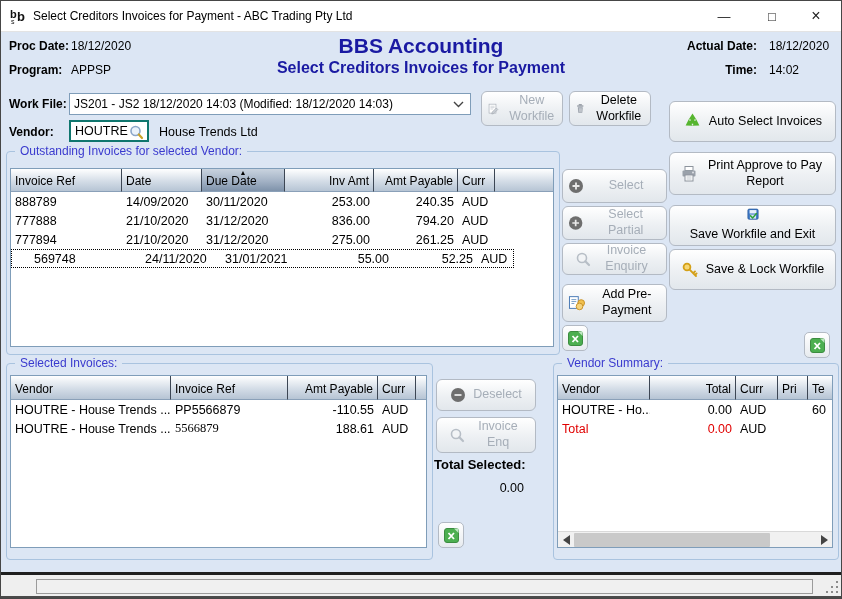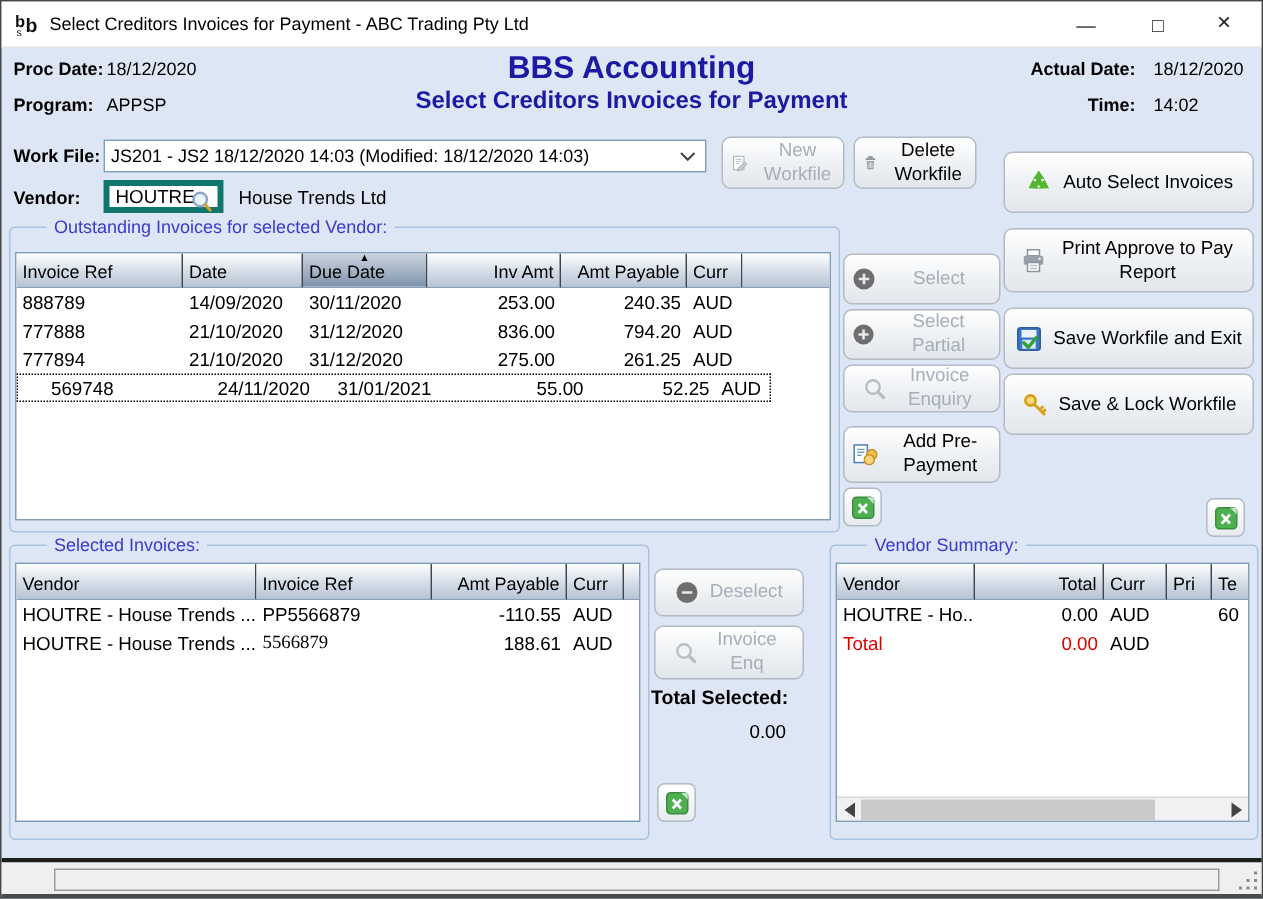--- a/index.html
+++ b/index.html
@@ -16,26 +16,26 @@
   .wctrl.cls{right:8px;font-size:16px;}
   
   .lbl{position:absolute;font-size:12px;font-weight:bold;color:#000;white-space:nowrap;}
   .val{position:absolute;font-size:12px;color:#000;white-space:nowrap;}
   .apptitle{position:absolute;left:0;right:0;top:33px;text-align:center;font-size:21px;font-weight:bold;color:#1a1aa2;}
   .screentitle{position:absolute;left:0;right:0;top:58px;text-align:center;font-size:16px;font-weight:bold;color:#1a1aa2;}
   
   .dropdown{position:absolute;left:68px;top:92px;width:402px;height:22px;background:#fff;border:1px solid #7f9db9;
     box-sizing:border-box;font-size:12px;display:flex;align-items:center;padding-left:4px;white-space:nowrap;overflow:hidden;}
   .dropdown .chev{position:absolute;right:6px;top:7px;}
-  .vinput{position:absolute;left:68px;top:119px;width:80px;height:22px;background:#fff;border:4px solid #0f766e;
+  .vinput{position:absolute;left:68px;top:119px;width:80px;height:22px;background:#fff;border:2px solid #0f766e;
     box-sizing:border-box;font-size:12.5px;display:flex;align-items:center;padding-left:4px;}
   .vinput .mag{position:absolute;right:2px;top:2px;}
   
   .group{position:absolute;border:1px solid #a9c3df;border-radius:4px;}
-  .glabel{position:absolute;top:-8px;left:24px;background:#dce6f4;padding:0 5px;color:#3a3ace;font-size:12px;white-space:nowrap;}
+  .glabel{position:absolute;top:-8px;left:8px;background:#dce6f4;padding:0 5px;color:#3a3ace;font-size:12px;white-space:nowrap;}
   
   .tbl{position:absolute;background:#fff;border:1px solid #7f9db9;box-sizing:border-box;overflow:hidden;}
   .thead{display:flex;height:23px;}
   .th{box-sizing:border-box;padding:0 4px;font-size:12px;color:#000;display:flex;align-items:flex-end;padding-bottom:3px;
     background:linear-gradient(180deg,#ffffff 0%,#d4dde7 55%,#b6c4d4 100%);border-right:1px solid #3c4654;border-bottom:1px solid #8aa0b8;position:relative;white-space:nowrap;overflow:hidden;}
   .th.num{justify-content:flex-end;}
   .th.fill{flex:1;border-right:none;}
   .th.sorted{background:linear-gradient(180deg,#c9d3df 0%,#a3b2c5 55%,#7e92aa 100%);}
   .sortarrow{position:absolute;top:0px;left:50%;transform:translateX(-50%);font-size:7px;line-height:8px;color:#000;}
   .trow{display:flex;height:19px;align-items:center;font-size:12.5px;color:#000;}
@@ -235,21 +235,21 @@
   <div class="btn" style="left:668px;top:151px;width:167px;height:43px;">
     <svg width="18" height="18" viewBox="0 0 18 18">
       <rect x="5" y="1.5" width="8" height="4" fill="#fff" stroke="#8d949d"></rect>
       <rect x="2.5" y="5.5" width="13" height="6" rx="1" fill="#9aa1aa"></rect>
       <circle cx="13" cy="7.5" r="0.9" fill="#e3e6ea"></circle>
       <rect x="5" y="10" width="8" height="6" fill="#fff" stroke="#8d949d"></rect>
       <path d="M6.5 12h5M6.5 14h5" stroke="#b9bfc6" stroke-width="0.9"></path>
     </svg>
     <span class="blabel" style="width:120px;">Print Approve to Pay Report</span>
   </div>
-  <div class="btn" style="left:668px;top:204px;width:167px;height:41px;">
+  <div class="btn" style="left:668px;top:204px;width:167px;height:41px;flex-direction:column;">
     <svg width="18" height="18" viewBox="0 0 18 18">
       <rect x="1.5" y="1.5" width="15" height="15" rx="2" fill="#3b76c4" stroke="#2c5c9c"></rect>
       <rect x="4" y="3" width="10" height="5" fill="#e8f0fa"></rect>
       <rect x="4.5" y="9.5" width="9" height="6" fill="#d7e4f4"></rect>
       <path d="M5.5 11.5 l3 3 L14 8" stroke="#2ea23a" stroke-width="2.2" fill="none" stroke-linecap="round"></path>
     </svg>
     <span class="blabel">Save Workfile and Exit</span>
   </div>
   <div class="btn" style="left:668px;top:248px;width:167px;height:41px;">
     <svg width="18" height="18" viewBox="0 0 18 18">

